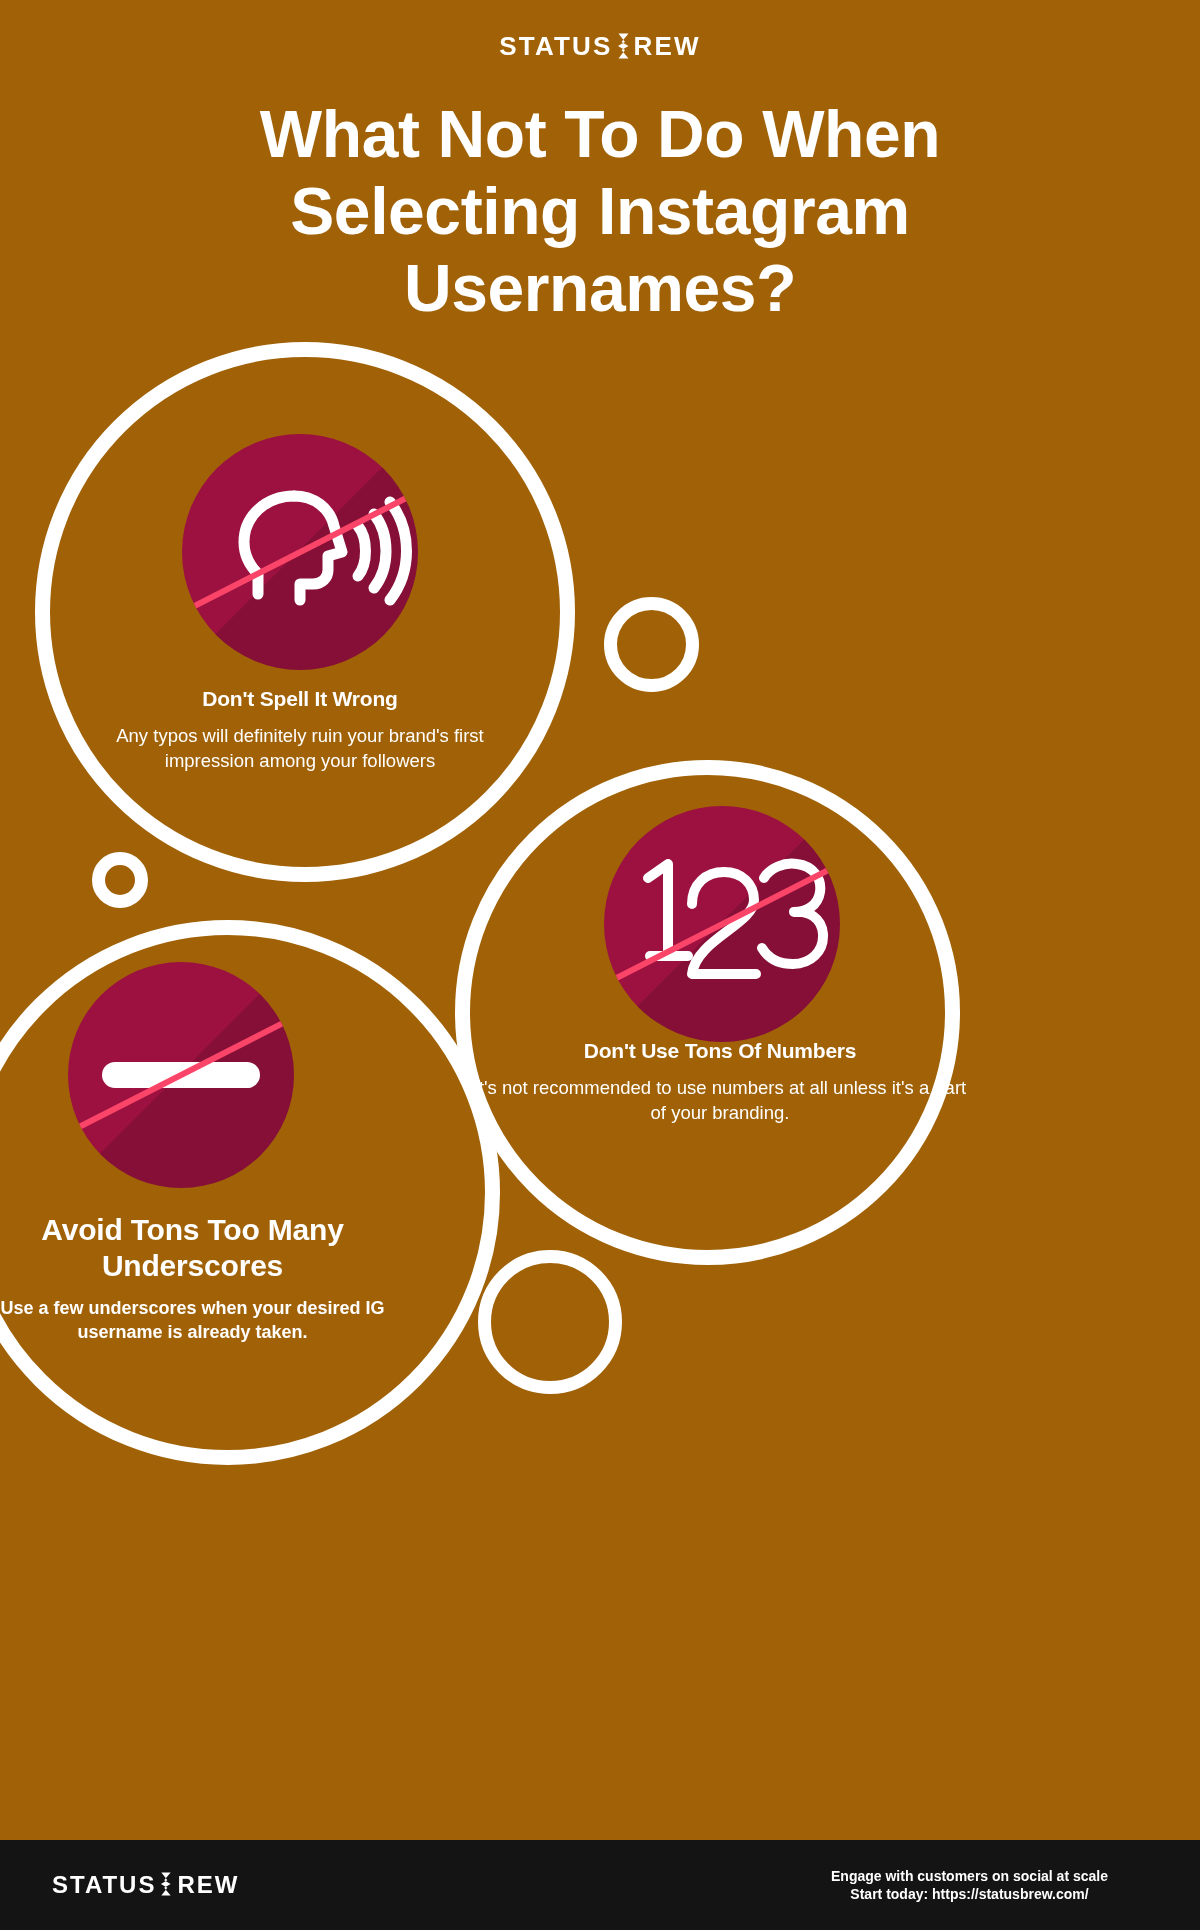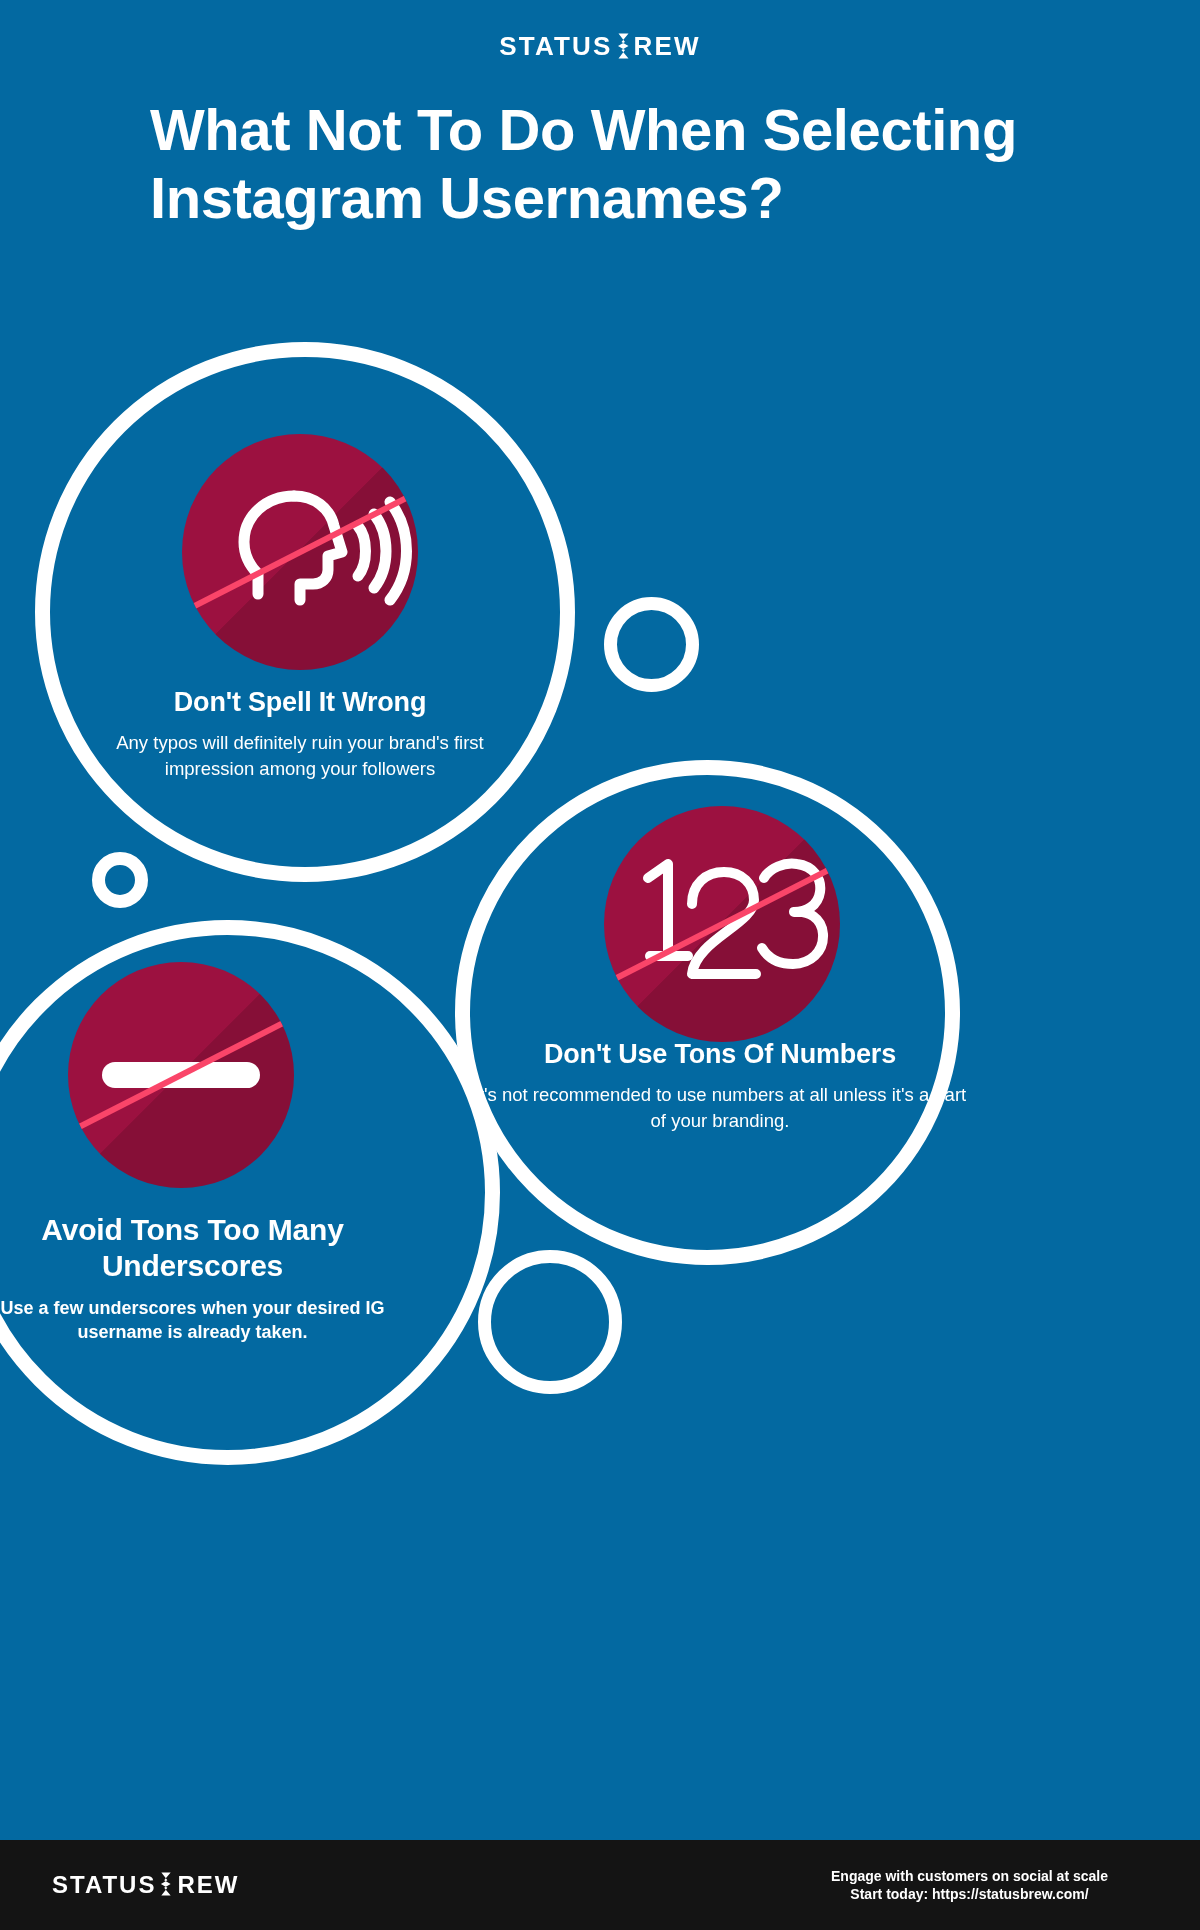--- a/index.html
+++ b/index.html
@@ -4,21 +4,21 @@
 <style>
   html, body {
     margin: 0;
     padding: 0;
     background: #2b2b2b;
   }
   .poster {
     position: relative;
     width: 1200px;
     height: 1930px;
-    background: #0369a1;
+    background: #a16207;
     overflow: hidden;
     font-family: "Liberation Sans", sans-serif;
     -webkit-font-smoothing: antialiased;
   }
 
   
   .brand-top {
     position: absolute;
     top: 32px;
     left: 0;
@@ -45,24 +45,25 @@
     margin: 0 1px;
   }
   .logo-mark svg { display: block; }
 
   .headline {
     position: absolute;
     top: 96px;
     left: 50%;
     transform: translateX(-50%);
     width: 900px;
-    color: #ffffff;
-    font-family: "Liberation Sans", sans-serif;
-    font-weight: 700;
-    font-size: 58px;
+    text-align: center;
+    color: #ffffff;
+    font-family: "Liberation Sans", sans-serif;
+    font-weight: 700;
+    font-size: 66px;
     line-height: 1.17;
     letter-spacing: -0.4px;
     z-index: 6;
   }
 
   
   .ring {
     position: absolute;
     border-radius: 50%;
     border: 15px solid #ffffff;
@@ -115,21 +116,21 @@
   .disc-1 { left: 182px;  top: 434px;  width: 236px; height: 236px; }
   .disc-2 { left: 604px;  top: 806px;  width: 236px; height: 236px; }
   .disc-3 { left: 68px;   top: 962px;  width: 226px; height: 226px; }
 
   
   .block { position: absolute; z-index: 7; text-align: center; color: #ffffff; }
   .block h2 {
     margin: 0 0 12px 0;
     font-family: "Liberation Sans", sans-serif;
     font-weight: 700;
-    font-size: 27px;
+    font-size: 21px;
     line-height: 1.2;
     letter-spacing: -0.2px;
     color: #ffffff;
   }
   .block p {
     margin: 0;
     font-family: "Liberation Sans", sans-serif;
     font-weight: 400;
     font-size: 18.5px;
     line-height: 1.36;

